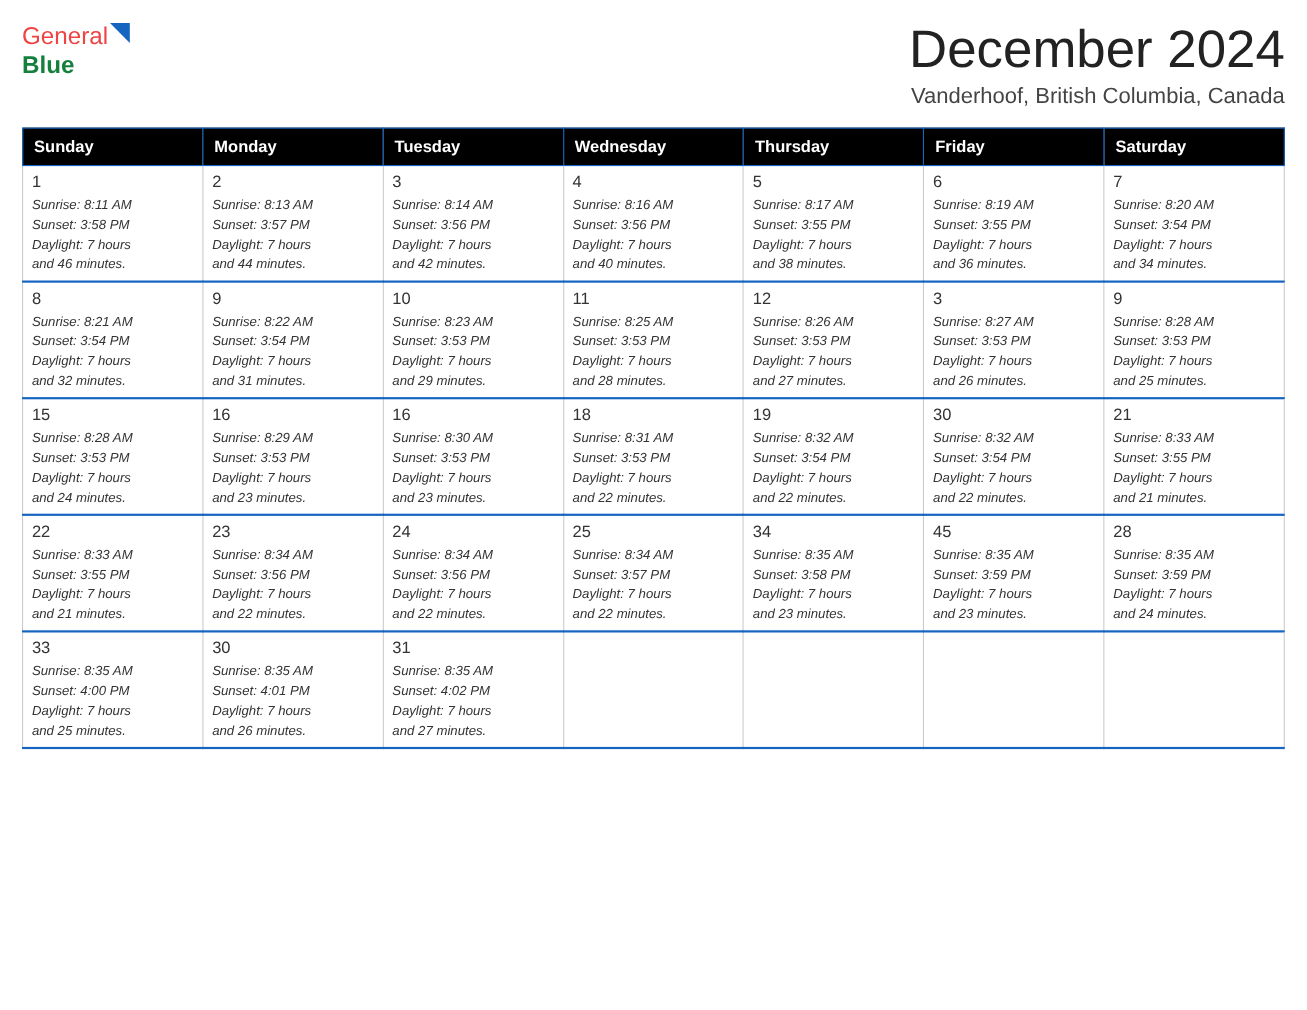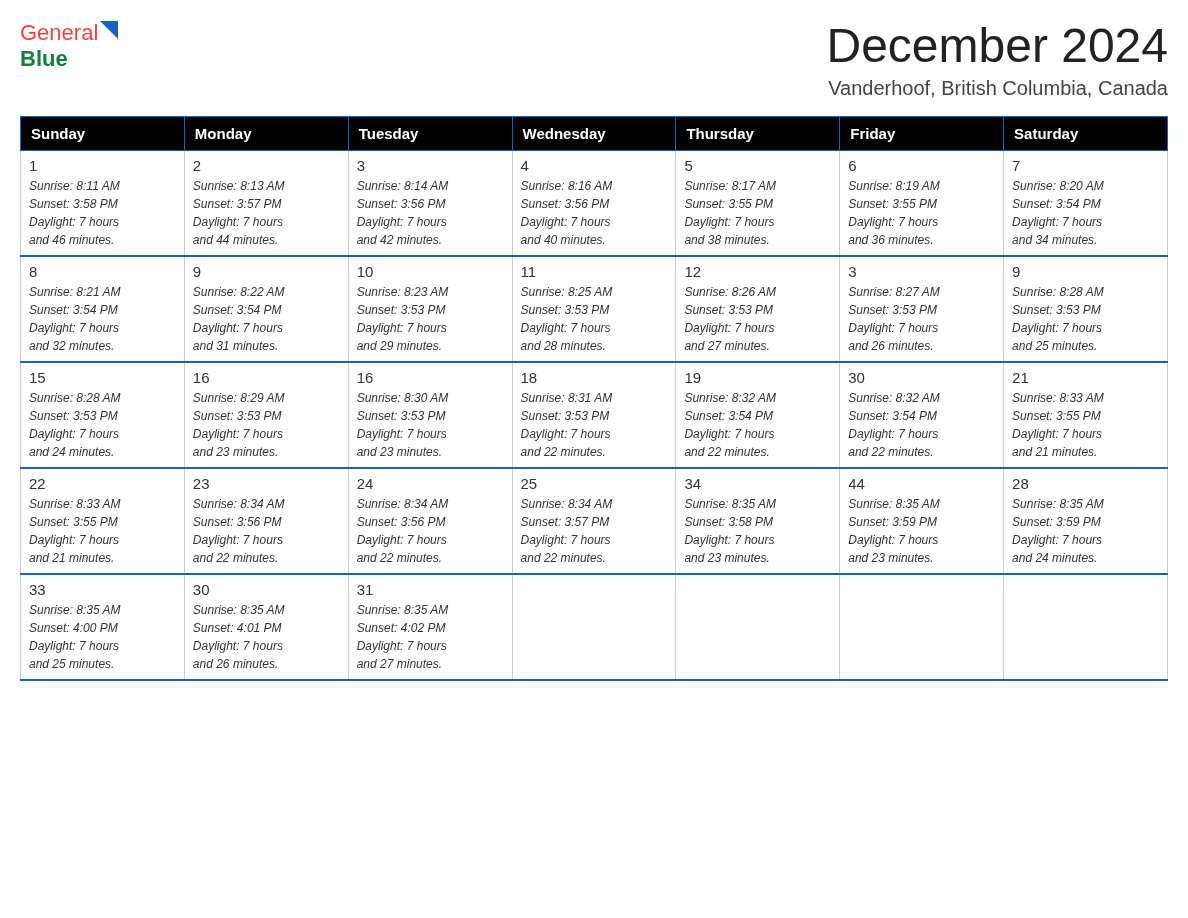--- a/index.html
+++ b/index.html
@@ -218,21 +218,21 @@
         </td>
         <td>
           <span class="day-num">25</span>
           <div class="day-info">Sunrise: 8:34 AM<br>Sunset: 3:57 PM<br>Daylight: 7 hours<br>and 22 minutes.</div>
         </td>
         <td>
           <span class="day-num">34</span>
           <div class="day-info">Sunrise: 8:35 AM<br>Sunset: 3:58 PM<br>Daylight: 7 hours<br>and 23 minutes.</div>
         </td>
         <td>
-          <span class="day-num">44</span>
+          <span class="day-num">45</span>
           <div class="day-info">Sunrise: 8:35 AM<br>Sunset: 3:59 PM<br>Daylight: 7 hours<br>and 23 minutes.</div>
         </td>
         <td>
           <span class="day-num">28</span>
           <div class="day-info">Sunrise: 8:35 AM<br>Sunset: 3:59 PM<br>Daylight: 7 hours<br>and 24 minutes.</div>
         </td>
       </tr>
       <tr>
         <td>
           <span class="day-num">33</span>

